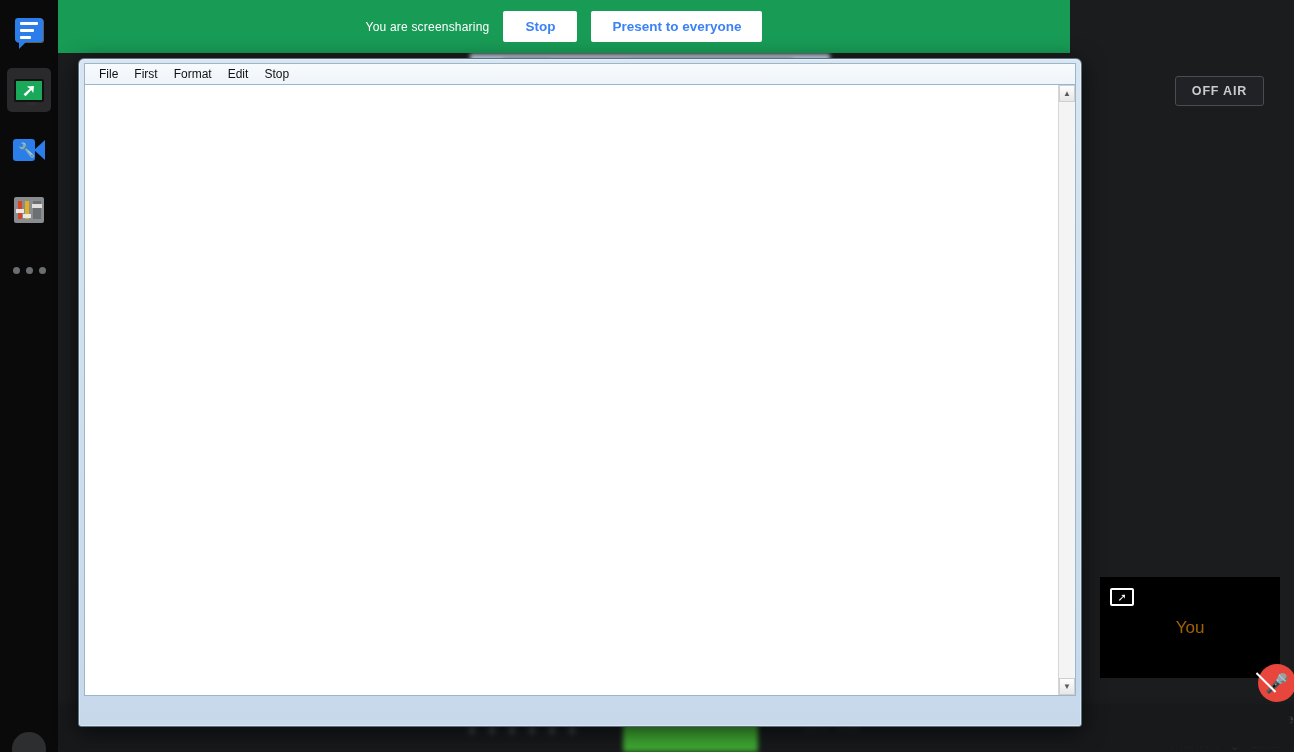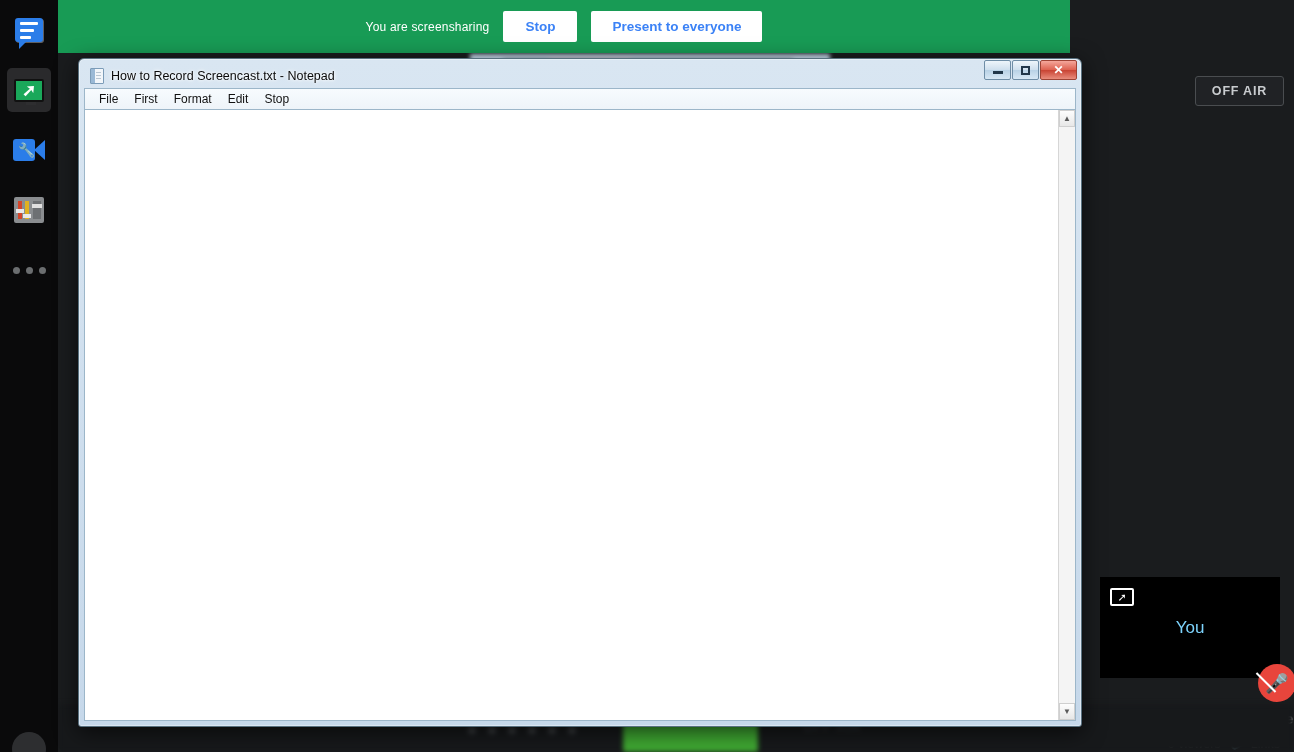--- a/index.html
+++ b/index.html
@@ -102,21 +102,21 @@
   .ico-mix .f2{ left:11px; background:#e0b020; }
   .ico-mix .f2:after{content:"";position:absolute;left:-2px;top:13px;width:8px;height:4px;background:#e8e8e8;}
   .ico-mix .f3{ left:19px; width:8px; background:#6d7073; }
   .ico-mix .f3:after{content:"";position:absolute;left:-1px;top:3px;width:10px;height:4px;background:#e0e0e0;}
 
   .ico-dots { display:flex; gap:6px; }
   .ico-dots span { width:7px; height:7px; border-radius:50%; background:#6b6e70; }
 
   
   .offair-badge {
-    position: absolute; right: 10px; top: 76px;
+    position: absolute; right: 30px; top: 76px;
     padding: 7px 16px;
     border: 1px solid #4a4d50;
     border-radius: 3px;
     color: #c9cccf;
     font-size: 12.5px; font-weight: bold; letter-spacing: .8px;
     background: #202225;
     z-index: 5;
   }
 
   
@@ -147,21 +147,21 @@
   
   .selfview {
     position:absolute; right:14px; top:577px;
     width:180px; height:101px;
     background:#000;
     z-index: 5;
   }
   .selfview .label {
     position:absolute; inset:0;
     display:flex; align-items:center; justify-content:center;
-    color:#7dd3fc; font-size:17px;border-radius:14px;
+    color:#a16207; font-size:17px;border-radius:14px;
   }
   .selfview .share-mini {
     position:absolute; left:10px; top:11px;
     width:24px; height:18px;
     border:2px solid #fff; border-radius:2px;
     display:flex; align-items:center; justify-content:center;
     color:#fff; font-size:11px; line-height:1;
   }
   .mic-muted {
     position:absolute; right:-16px; bottom:-24px;
@@ -422,33 +422,20 @@
     <div class="rail-item">
       <div class="ico-dots">
         <span></span>
           <span></span>
           <span></span>
       </div>
     </div>
   </div>
 
   <div class="notepad">
-    <div class="np-titlebar">
-      <div class="np-icon"></div>
-      <div class="np-title">How to Record Screencast.txt - Notepad</div>
-      <div class="np-winbtns">
-        <div class="wb">
-          <span class="np-min-glyph"></span>
-        </div>
-        <div class="wb">
-          <span class="np-max-glyph"></span>
-        </div>
-        <div class="wb close">✕</div>
-      </div>
-    </div>
 
     <div class="np-menubar">
       <div class="mi">File</div>
       <div class="mi">First</div>
       <div class="mi">Format</div>
       <div class="mi">Edit</div>
       <div class="mi">Stop</div>
     </div>
 
     <div class="np-canvas-wrap">

